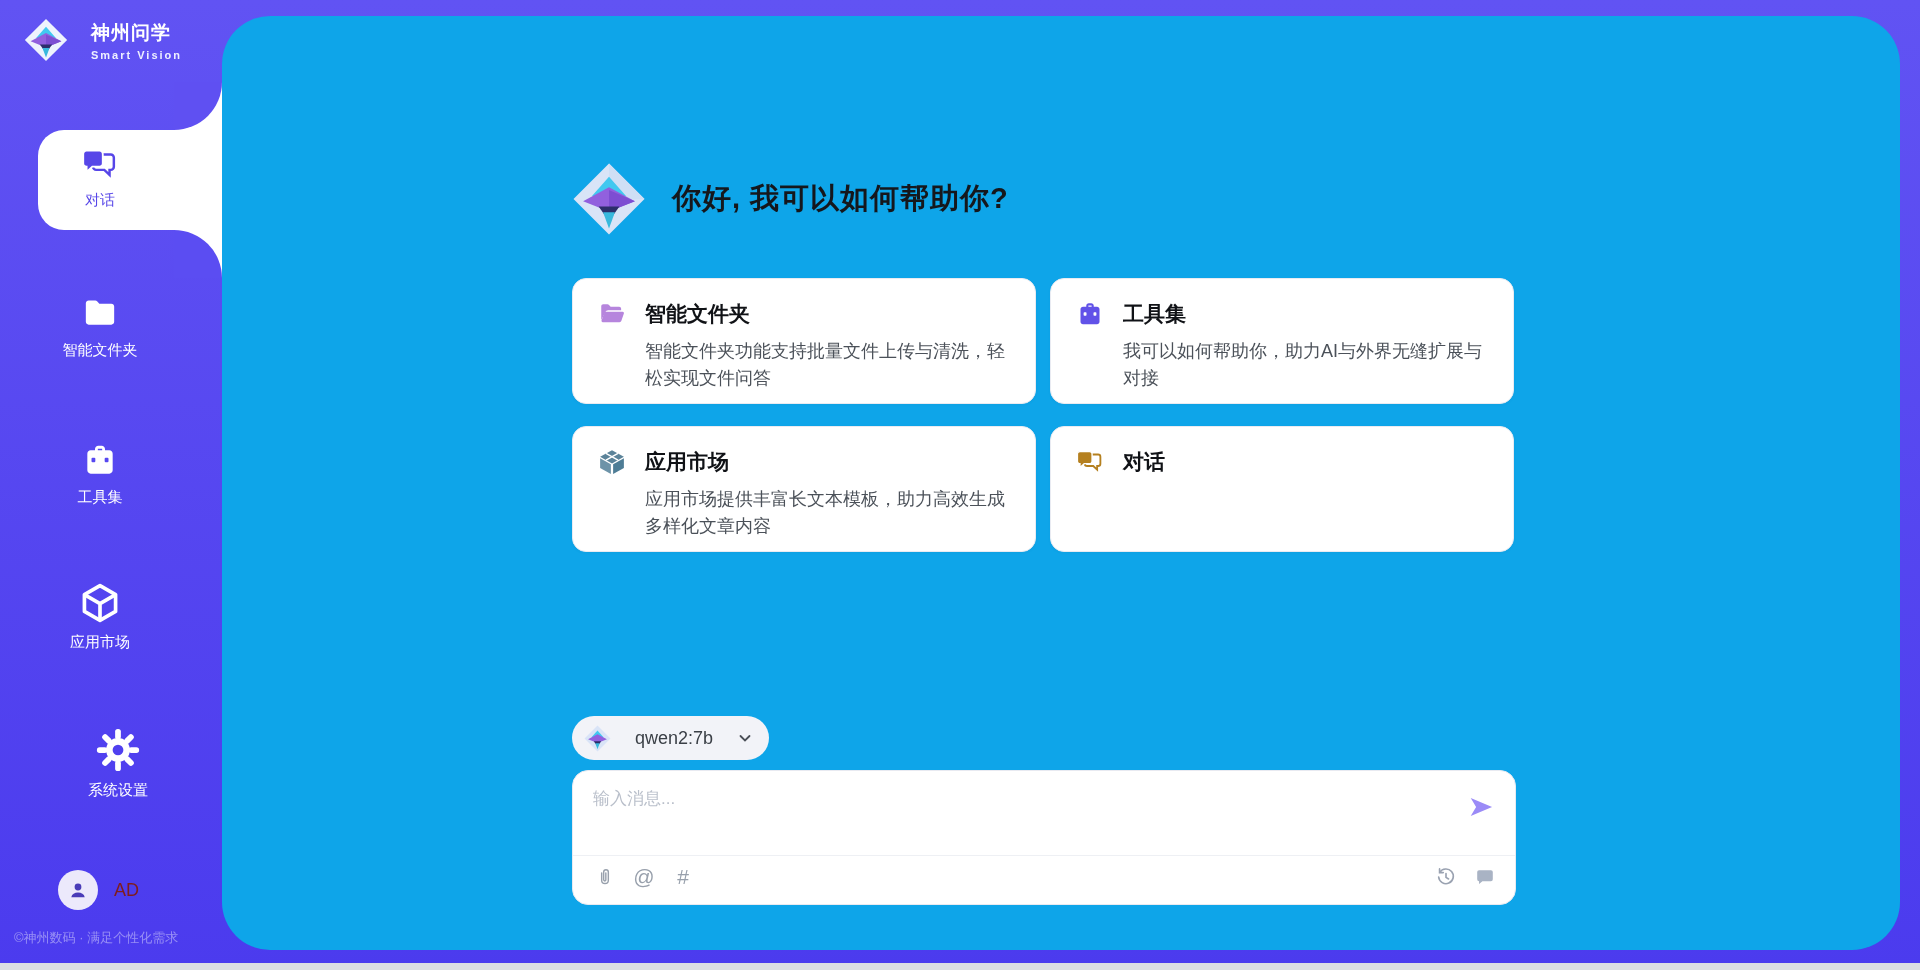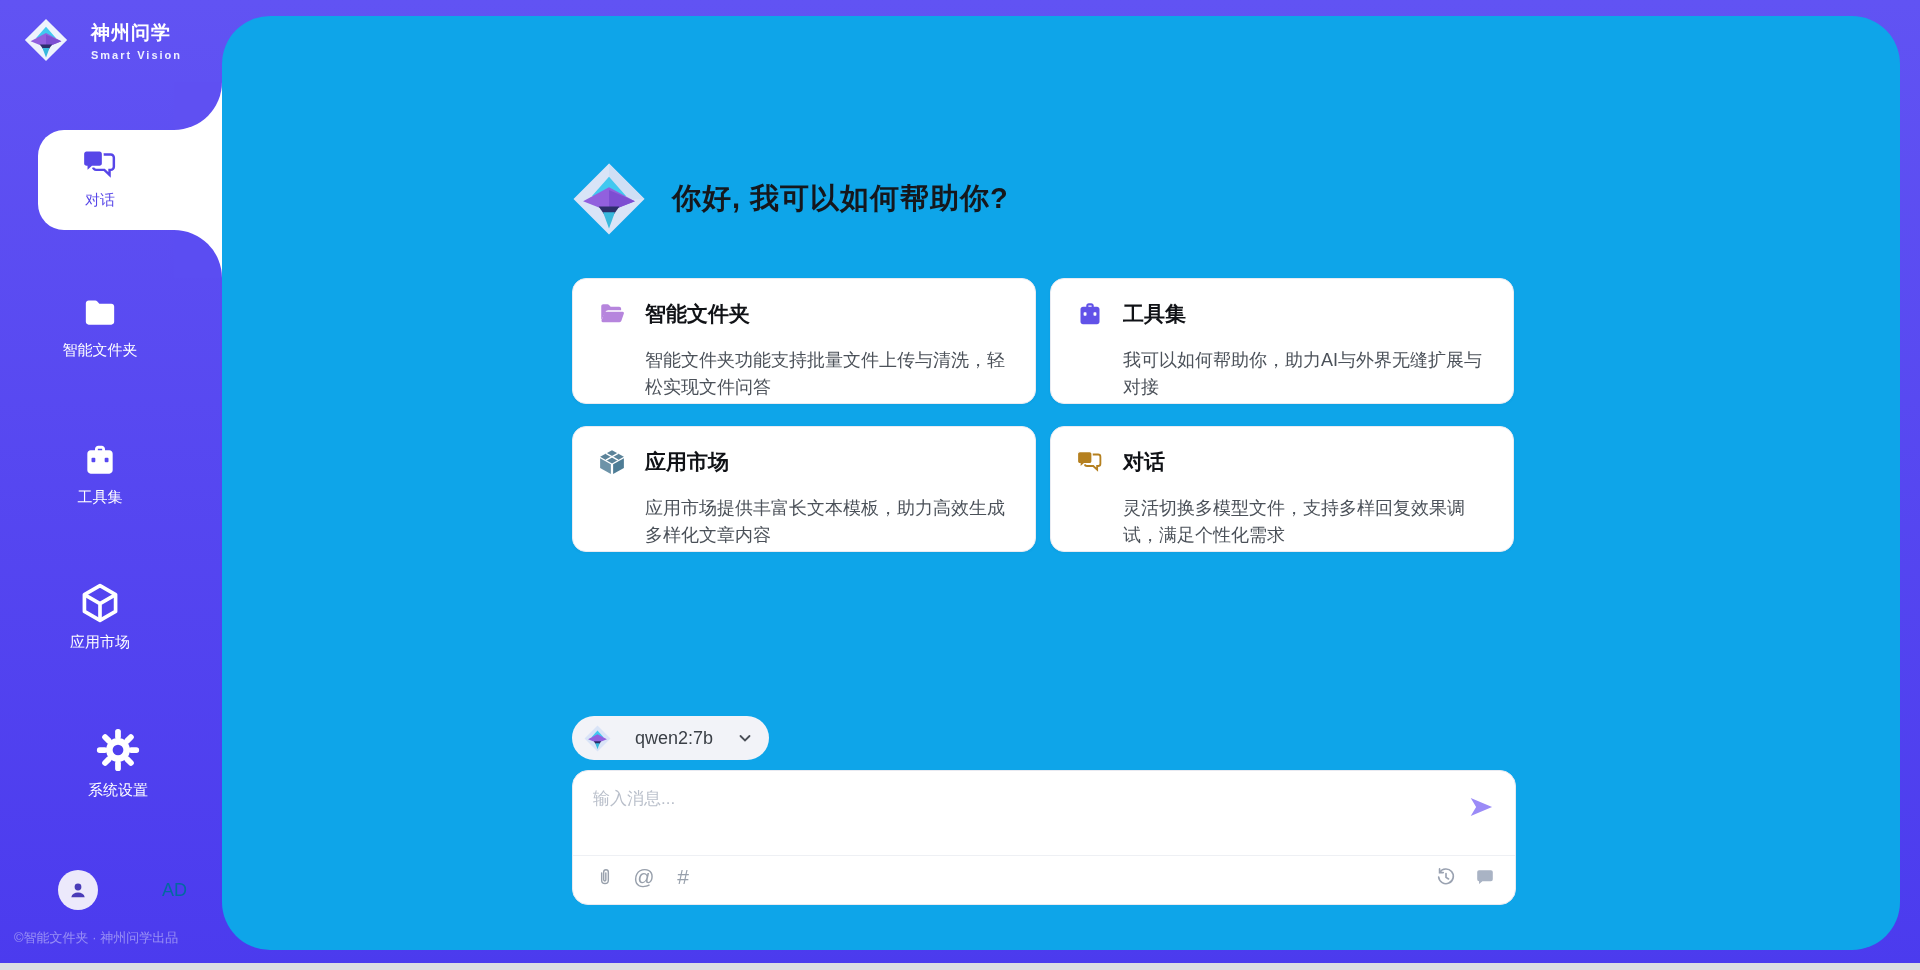--- a/index.html
+++ b/index.html
@@ -34,37 +34,37 @@
   .nav-item.active { color:#5746e8; }
   .ni-chat   { top:146px; }
   .ni-folder { top:293px; }
   .ni-tool   { top:440px; }
   .ni-cube   { top:581px; }
   .ni-gear   { top:727px;padding-left:36px; }
 
   .user-row { position:absolute; left:58px; top:870px; display:flex; align-items:center; gap:16px; }
   .avatar { width:40px; height:40px; border-radius:50%; background:#ece9fb;
     display:flex; align-items:center; justify-content:center; }
-  .user-name { font-size:18px; color:#0369a1;margin-left:48px; }
+  .user-name { font-size:18px; color:#7f1d1d; }
   .copyright { position:absolute; left:14px; top:929px; font-size:13px; color:rgba(255,255,255,0.42); }
 
   
   .greeting { position:absolute; left:350px; top:146px; display:flex; align-items:center; gap:26px; }
   .greeting svg { width:74px; height:74px; }
   .greeting-text { font-size:29px; font-weight:bold; color:#15171c; letter-spacing:1px; }
 
   
   .cards { position:absolute; left:350px; top:262px; display:grid;
     grid-template-columns:464px 464px; column-gap:14px; row-gap:22px; }
   .card { height:126px; background:#fff; border:1px solid #e9ebf2; border-radius:14px;
     padding:20px 24px; box-shadow:0 1px 3px rgba(40,40,80,0.04); cursor:pointer; }
   .card-head { display:flex; align-items:center; gap:18px; }
   .card-head svg { width:30px; height:30px; flex:0 0 auto; }
   .card-title { font-size:21px; font-weight:bold; color:#101216; }
-  .card-desc { margin-top:18px; margin-left:48px; font-size:18px; line-height:1.5; color:#4b5159; }
+  .card-desc { margin-top:9px; margin-left:48px; font-size:18px; line-height:1.5; color:#4b5159; }
 
   
   .model-pill { position:absolute; left:350px; top:700px; height:44px; padding:0 16px 0 12px;
     background:#f2f3f8; border-radius:22px; display:inline-flex; align-items:center; gap:24px; cursor:pointer;text-align:right; }
   .model-pill svg.logo { width:27px; height:27px; }
   .model-name { font-size:18px; color:#3a3f46; }
 
   
   .composer { position:absolute; left:350px; top:754px; width:944px; height:135px;
     background:#fff; border:1px solid #e8eaf1; border-radius:16px; }
@@ -139,21 +139,20 @@
     </div>
 
     <div class="card">
       <div class="card-head">
         <svg viewBox="0 0 26 24" style="color:#b5801f">
           <path d="M10.5 5.5h9.5a2 2 0 0 1 2 2v6a2 2 0 0 1-2 2h-.8v3.2l-3.4-3.2h-5.3a2 2 0 0 1-2-2v-6a2 2 0 0 1 2-2z" fill="none" stroke="currentColor" stroke-width="1.6"></path>
           <path d="M4.3 3h8.4a2.1 2.1 0 0 1 2.1 2.1v6.2a2.1 2.1 0 0 1-2.1 2.1H8l-3.7 3.4v-3.4h-.1a2.1 2.1 0 0 1-2.1-2.1V5.1A2.1 2.1 0 0 1 4.3 3z" fill="currentColor" stroke="#fff" stroke-width="1.2"></path>
         </svg>
         <div class="card-title">对话</div>
       </div>
-      <div class="card-desc">灵活切换多模型文件，支持多样回复效果调试，满足个性化需求</div>
     </div>
   </div>
 
   <div class="model-pill">
     <svg class="logo" viewBox="0 0 100 100">
       <polygon points="50,2 98,50 50,98 2,50" fill="#d9e4f7"></polygon>
       <polygon points="50,20 73,46 27,46" fill="#41c8f0"></polygon>
       <polygon points="50,34 85,53 50,67 15,53" fill="#9160de"></polygon>
       <polygon points="36,60 64,60 50,80" fill="#2c2e6b"></polygon>
       <polygon points="42,68 58,68 50,90" fill="#38b9dd"></polygon>
@@ -270,16 +269,16 @@
   <div class="user-row">
     <div class="avatar">
       <svg width="24" height="24" viewBox="0 0 24 24" fill="#4a3cb8">
         <circle cx="12" cy="9" r="3.4"></circle>
         <path d="M5.3 19.2c.6-3 3.4-4.6 6.7-4.6s6.1 1.6 6.7 4.6z"></path>
       </svg>
     </div>
     <span class="user-name">AD</span>
   </div>
 
-  <div class="copyright">©智能文件夹 · 神州问学出品</div>
+  <div class="copyright">©神州数码 · 满足个性化需求</div>
 </div>
 
 <div class="hscrollbar"></div>
 
 </body></html>

